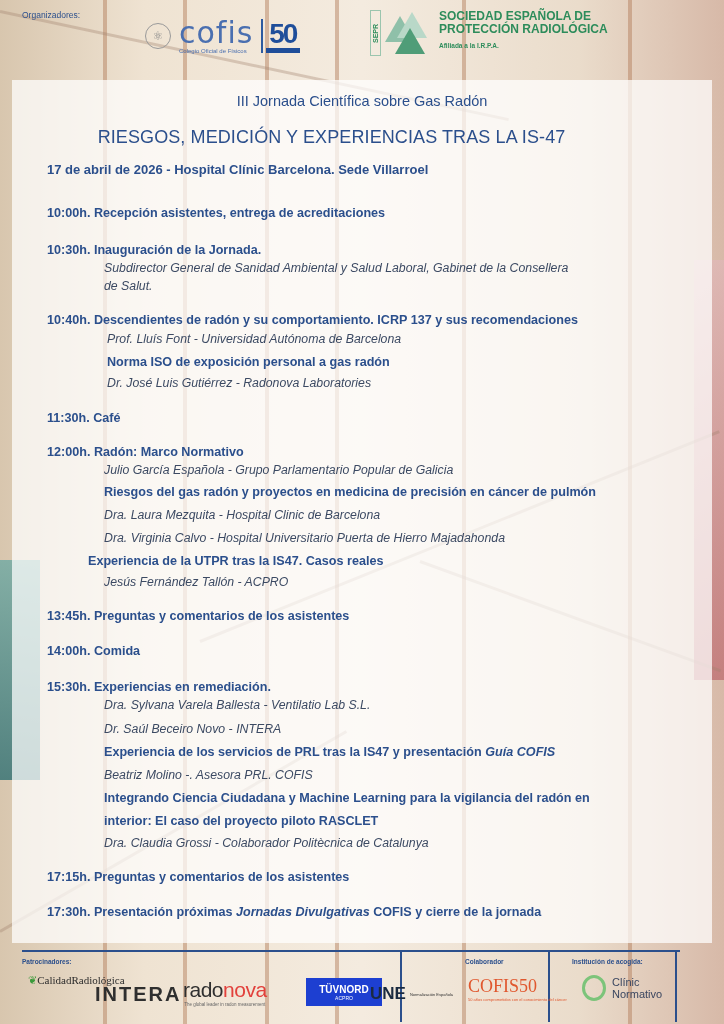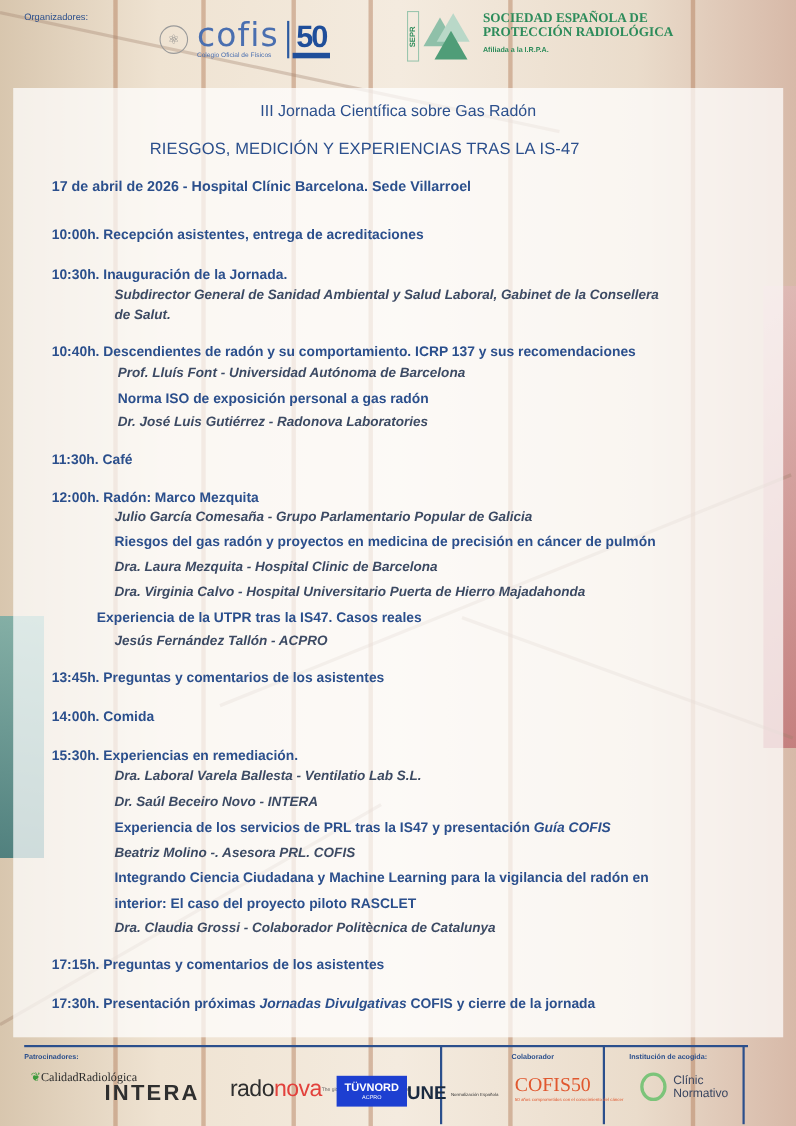--- a/index.html
+++ b/index.html
@@ -32,51 +32,51 @@
   .cofis .word .small { font-size: 6px; color: #4a6fb0; }
   .cofis .sep { width: 1.5px; height: 34px; background: #2c5aa0; margin: 0 3px 0 8px; }
   .cofis .fifty { display: flex; flex-direction: column; align-items: center; }
   .cofis .fifty .n { font-size: 28px; font-weight: bold; color: #1f4e9a; line-height: 28px; letter-spacing: -2px; }
   .cofis .fifty .bar { width: 34px; height: 5px; background: #1f4e9a; }
   .sepr { position: absolute; left: 370px; top: 10px; display: flex; align-items: flex-start; }
   .sepr .vert { writing-mode: vertical-rl; transform: rotate(180deg); font-size: 7px; font-weight: bold; color: #2d8c5b; border: 1px solid #9bc5ae; padding: 2px 1px; height: 46px; text-align: center; }
   .sepr .tri { width: 46px; height: 46px; position: relative; margin: 0 10px 0 2px; }
   .sepr .tri span { position: absolute; width: 0; height: 0; border-left: 15px solid transparent; border-right: 15px solid transparent; }
   .sepr .text { display: flex; flex-direction: column; }
-  .sepr .l1 { font-size: 12px; font-weight: bold; color: #2d8c5b; line-height: 13px; font-family: Liberation Serif, serif; }
+  .sepr .l1 { font-size: 12px; font-weight: bold; color: #2d8c5b; line-height: 13px; }
   .sepr .l3 { font-size: 6.5px; font-weight: bold; color: #2d8c5b; margin-top: 6px; }
 
   
   .panel {
     position: absolute; left: 12px; top: 80px; width: 700px; height: 863px;
     background: rgba(255,255,255,0.72);
   }
   .subtitle { position: absolute; left: 0; width: 724px; top: 93px; text-align: center; font-size: 14.5px; color: #2b4f8c; }
-  .title { position: absolute; left: 0; width: 663px; top: 127px; text-align: center; font-size: 15px; color: #2b4f8c; letter-spacing: 0.1px; }
+  .title { position: absolute; left: 0; width: 663px; top: 127px; text-align: center; font-size: 18px; color: #2b4f8c; letter-spacing: 0.1px; }
   .date { position: absolute; left: 47px; top: 162px; font-size: 13px; font-weight: bold; color: #2b4f8c; text-align: right; }
 
-  .line { position: absolute; font-size: 12.6px; color: #2b4f8c; white-space: nowrap; font-weight: bold; }
+  .line { position: absolute; font-size: 12.6px; color: #2b4f8c; white-space: nowrap; }
   .line.b { font-weight: bold; }
   .line.i { font-style: italic; color: #3c4a63; font-size: 12.3px; }
   .line em { font-style: italic; }
 
   
   .footer { position: absolute; left: 0; top: 948px; width: 724px; height: 76px; }
   .footer .rule { position: absolute; left: 22px; top: 2px; width: 658px; height: 2px; background: #2b4f8c; }
   .footer .lbl { position: absolute; top: 10px; font-size: 6.5px; font-weight: bold; color: #2b4f8c; }
   .footer .vsep { position: absolute; top: 2px; width: 1.5px; height: 72px; background: #2b4f8c; }
   .logo { position: absolute; display: flex; align-items: center; justify-content: center; }
   .calidad { left: 28px; top: 975px; flex-direction: row; align-items: flex-start; font-family: "Liberation Serif", serif; font-size: 11px; color: #2b2b2b; line-height: 10px; text-align: center; }
   .calidad .leaf { color: #3a9a3a; font-size: 11px; }
   .intera { left: 95px; top: 983px; font-size: 20px; font-weight: bold; color: #2f2f2f; letter-spacing: 2px; }
-  .radonova { left: 209px; top: 978px; flex-direction: row; }
+  .radonova { left: 183px; top: 978px; flex-direction: column; }
   .radonova .w { font-size: 21px; color: #2f2f2f; letter-spacing: -0.5px; }
   .radonova .w span { color: #e2413c; }
   .radonova .t { font-size: 4.5px; color: #666; }
-  .tuv { left: 306px; top: 978px; width: 64px; height: 28px; background: #1d3fd1; color: #fff; flex-direction: column; }
+  .tuv { left: 306px; top: 978px; width: 76px; height: 28px; background: #1d3fd1; color: #fff; flex-direction: column; }
   .tuv .a { font-size: 10px; font-weight: bold; }
   .tuv .b { font-size: 5px; }
   .une { left: 370px; top: 984px; font-size: 17px; font-weight: bold; color: #1a2a40; justify-content: space-between; }
   .une small { font-size: 4px; font-weight: normal; margin-left: 4px; color: #333; }
   .seom { left: 468px; top: 976px; flex-direction: column; align-items: flex-start; }
   .seom .w { font-family: "Liberation Serif", serif; font-size: 18px; color: #e0572e; }
   .seom .t { font-size: 4px; color: #e0572e; }
   .clinic { left: 582px; top: 975px; }
   .clinic .ring { width: 24px; height: 26px; border: 3px solid #7cc47a; border-radius: 50%; margin-right: 6px; }
   .clinic .w { font-size: 11px; color: #3a4660; line-height: 12px; }
@@ -156,44 +156,44 @@
 <div class="line b" style="left:107px;top:355px">Norma ISO de exposición personal a gas radón</div>
 <div class="line i" style="left:107px;top:376px">Dr. José Luis Gutiérrez - Radonova Laboratories</div>
 
 <div class="line b" style="left:47px;top:411px">
   <span>11:30h.</span>
   <span>Café</span>
 </div>
 
 <div class="line b" style="left:47px;top:445px">
   <span>12:00h.</span>
-  <span>Radón: Marco Mezquita</span>
-</div>
-<div class="line i" style="left:104px;top:463px">Julio García Comesaña - Grupo Parlamentario Popular de Galicia</div>
+  <span>Radón: Marco Normativo</span>
+</div>
+<div class="line i" style="left:104px;top:463px">Julio García Española - Grupo Parlamentario Popular de Galicia</div>
 <div class="line b" style="left:104px;top:485px">Riesgos del gas radón y proyectos en medicina de precisión en cáncer de pulmón</div>
 <div class="line i" style="left:104px;top:508px">Dra. Laura Mezquita - Hospital Clinic de Barcelona</div>
 <div class="line i" style="left:104px;top:531px">Dra. Virginia Calvo - Hospital Universitario Puerta de Hierro Majadahonda</div>
 <div class="line b" style="left:88px;top:554px">Experiencia de la UTPR tras la IS47. Casos reales</div>
 <div class="line i" style="left:104px;top:575px">Jesús Fernández Tallón - ACPRO</div>
 
 <div class="line b" style="left:47px;top:609px">
   <span>13:45h.</span>
   <span>Preguntas y comentarios de los asistentes</span>
 </div>
 
 <div class="line b" style="left:47px;top:644px">
   <span>14:00h.</span>
   <span>Comida</span>
 </div>
 
 <div class="line b" style="left:47px;top:680px">
   <span>15:30h.</span>
   <span>Experiencias en remediación.</span>
 </div>
-<div class="line i" style="left:104px;top:698px">Dra. Laboral Varela Ballesta  - Ventilatio Lab S.L.</div>
+<div class="line i" style="left:104px;top:698px">Dra. Sylvana Varela Ballesta  - Ventilatio Lab S.L.</div>
 <div class="line i" style="left:104px;top:722px">Dr. Saúl Beceiro Novo - INTERA</div>
 <div class="line b" style="left:104px;top:745px">
   <span>Experiencia de los servicios de PRL tras la IS47 y presentación </span><em>Guía COFIS</em>
 </div>
 <div class="line i" style="left:104px;top:768px">Beatriz Molino -. Asesora PRL. COFIS</div>
 <div class="line b" style="left:104px;top:791px">Integrando Ciencia Ciudadana y Machine Learning para la vigilancia del radón en</div>
 <div class="line b" style="left:104px;top:814px">interior: El caso del proyecto piloto RASCLET</div>
 <div class="line i" style="left:104px;top:836px">Dra. Claudia Grossi - Colaborador Politècnica de Catalunya</div>
 
 <div class="line b" style="left:47px;top:870px">

